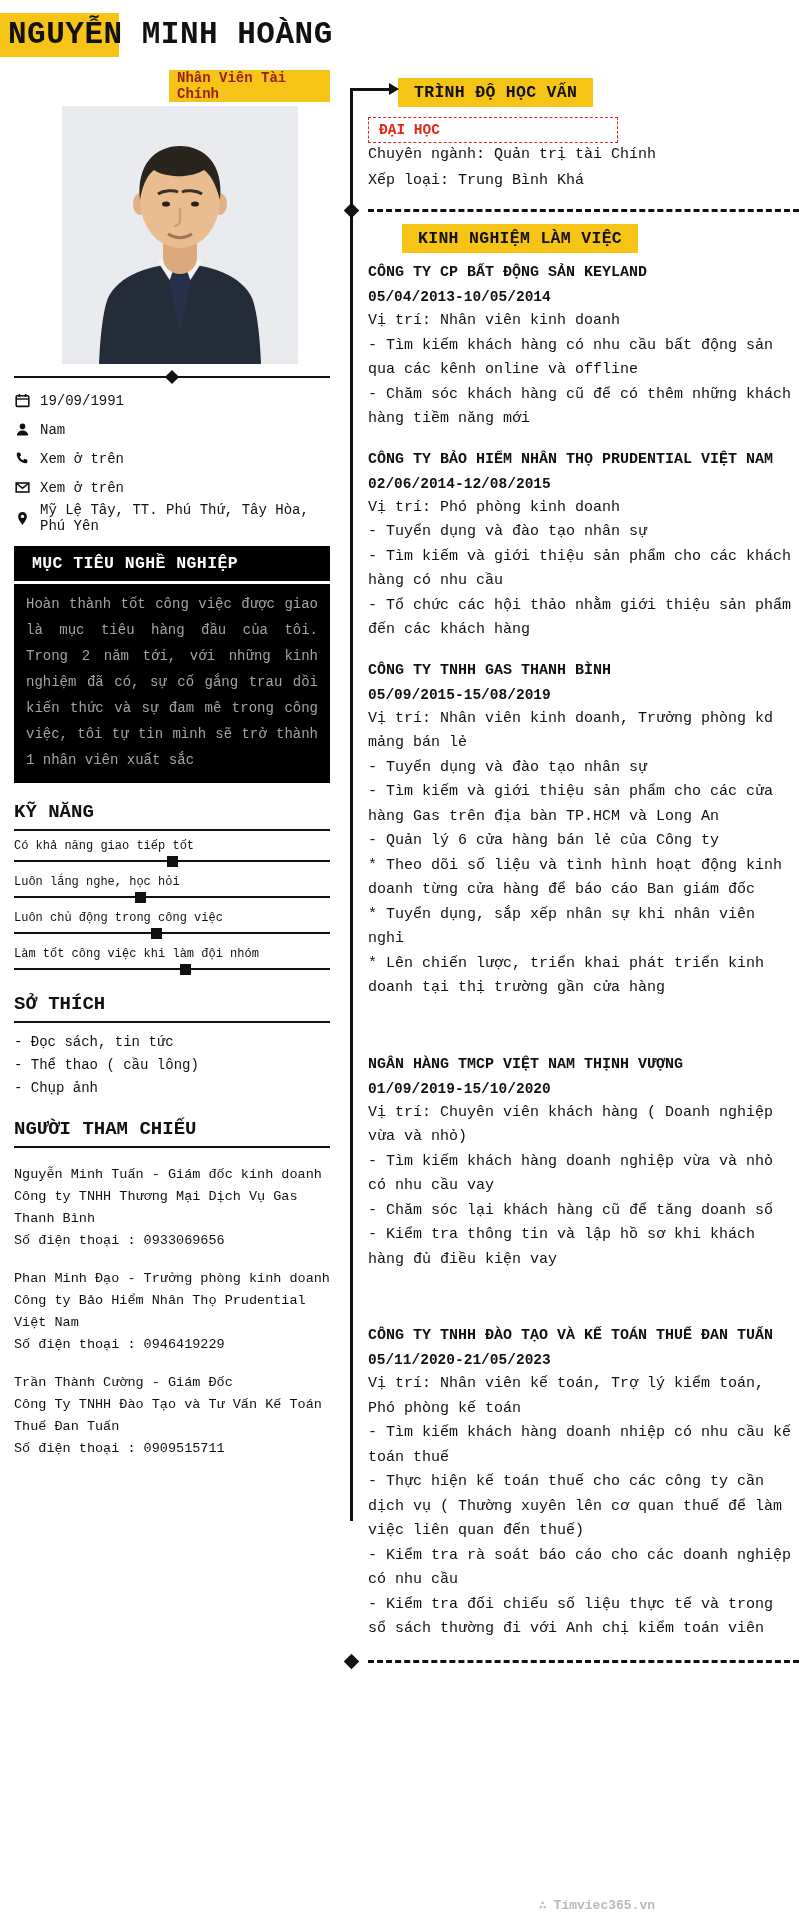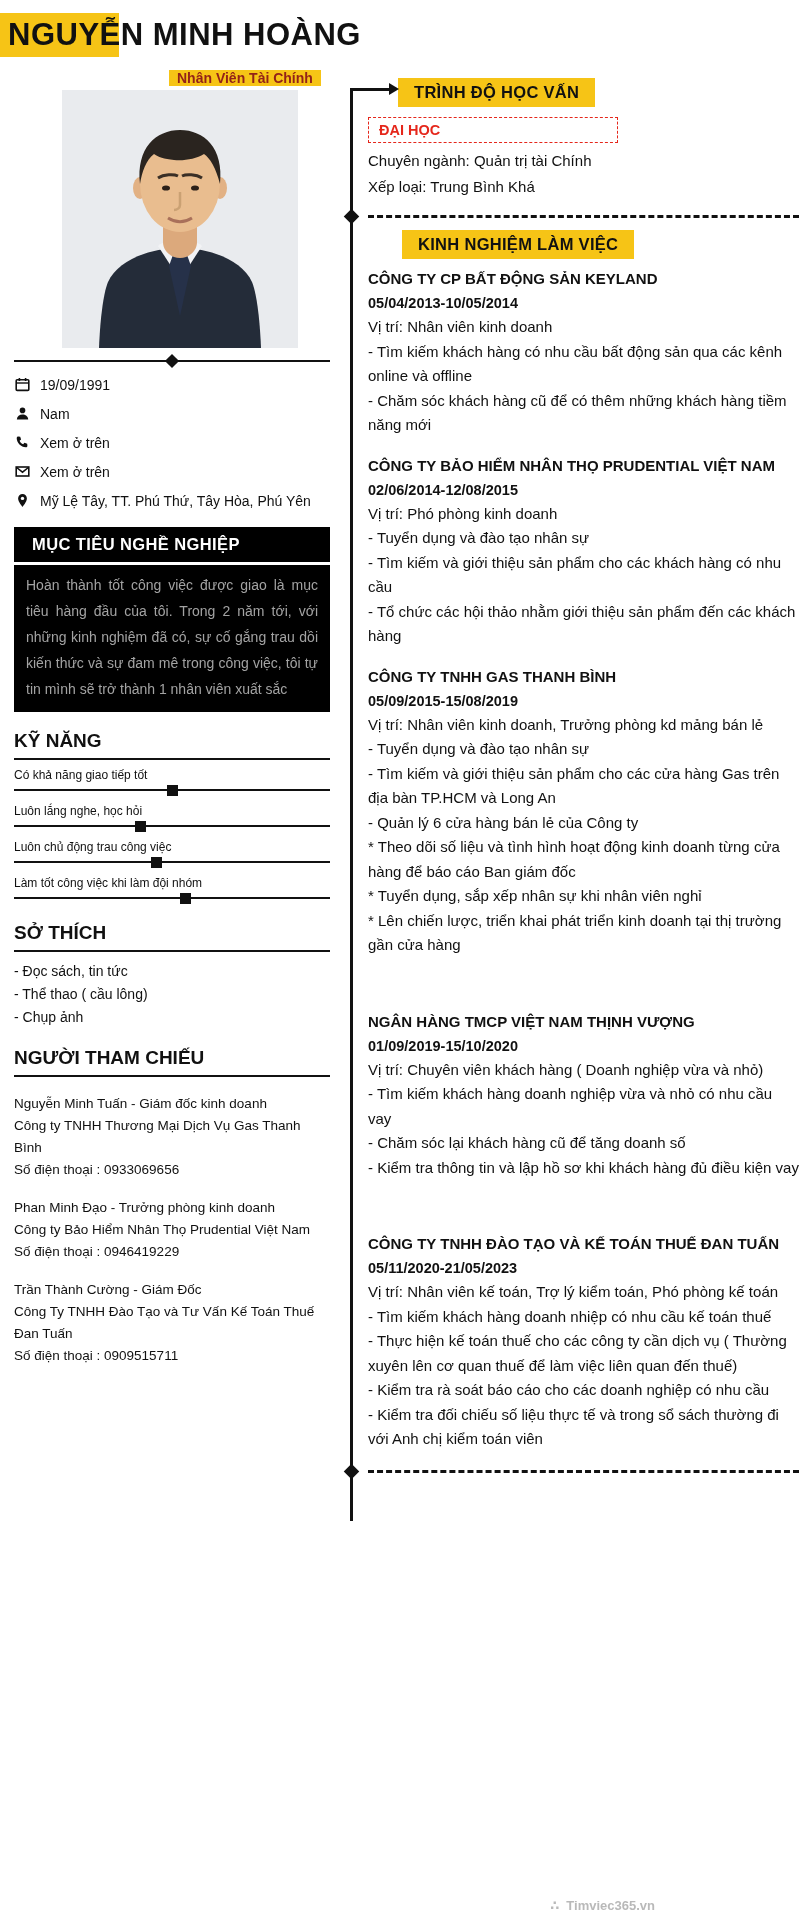--- a/index.html
+++ b/index.html
@@ -4,21 +4,21 @@
 <style>
   :root{
     --yellow:#F6C416;
     --red:#E5271B;
     --ink:#111111;
     --role:#932218;
     --footer:#B9B9B9;
   }
   *{box-sizing:border-box;}
   body{margin:0;background:#ffffff;font-family:"Liberation Sans","DejaVu Sans",sans-serif;color:var(--ink);}
-  .page{position:relative;width:811px;height:1923px;background:#fff;overflow:hidden;}
+  .page{position:relative;width:811px;height:1923px;background:#fff;overflow:hidden;font-family:Liberation Mono, monospace;}
 
   
   .name-row{position:relative;height:46px;margin:12px 0 0 8px;}
   .name-highlight{position:absolute;left:-8px;top:1px;width:119px;height:44px;background:var(--yellow);}
   .name-row h1{position:relative;margin:0;font-size:31px;line-height:46px;font-weight:bold;letter-spacing:.5px;}
 
   
   .columns{display:flex;align-items:flex-start;}
   .col-left{width:316px;margin-left:14px;flex:none;}
   .col-right{flex:1;margin-left:6px;position:relative;padding:0 12px 0 32px;min-height:1700px;}
@@ -46,21 +46,21 @@
   .ref{margin-top:16px;}
   .ref p{margin:0;font-size:13.5px;line-height:22px;}
 
   
   .tl-line{position:absolute;left:14px;top:31px;width:3px;height:1645px;background:var(--ink);}
   .tl-arrow{position:absolute;left:14px;top:30px;width:40px;height:3px;background:var(--ink);}
   .tl-arrow::after{content:"";position:absolute;right:-9px;top:-5px;width:0;height:0;border-left:10px solid var(--ink);border-top:6.5px solid transparent;border-bottom:6.5px solid transparent;}
   .sec-heading{display:block;width:fit-content;background:var(--yellow);font-weight:bold;font-size:16.5px;letter-spacing:.3px;padding:5px 16px;margin:20px 0 0 30px;}
   .sec-heading.second{margin:12px 0 0 34px;}
   .degree-box{width:250px;margin-top:10px;border:1.6px dashed var(--red);color:var(--red);font-weight:bold;font-size:14.5px;padding:4px 10px;}
-  .edu-line{font-size:15px;line-height:24px;margin-top:6px;}
+  .edu-line{font-size:15px;line-height:24px;margin-top:0;}
   .edu-line + .edu-line{margin-top:2px;}
   .divider{position:relative;border-top:3px dashed var(--ink);margin-top:16px;}
   .divider .diamond{position:absolute;left:-22px;top:-7px;width:11px;height:11px;background:var(--ink);transform:rotate(45deg);}
   .divider.end{margin-top:18px;}
   .job{margin-top:16px;}
   .job.first{margin-top:8px;}
   .job.gap{margin-top:52px;}
   .job-company{font-weight:bold;font-size:15px;line-height:24px;}
   .job-period{font-weight:bold;font-size:14.5px;line-height:24px;text-align:left;}
   .job-line{font-size:15px;line-height:24.5px;}
@@ -173,21 +173,21 @@
               <span class="skill-marker" style="left: calc(50% - 5px);"></span>
             </div>
         </div>
         <div class="skill">
           <div class="skill-label">Luôn lắng nghe, học hỏi</div>
           <div class="skill-line">
               <span class="skill-marker" style="left: calc(40% - 5px);"></span>
             </div>
         </div>
         <div class="skill">
-          <div class="skill-label">Luôn chủ động trau công việc</div>
+          <div class="skill-label">Luôn chủ động trong công việc</div>
           <div class="skill-line">
               <span class="skill-marker" style="left: calc(45% - 5px);"></span>
             </div>
         </div>
         <div class="skill">
           <div class="skill-label">Làm tốt công việc khi làm đội nhóm</div>
           <div class="skill-line">
               <span class="skill-marker" style="left: calc(54% - 5px);"></span>
             </div>
         </div>

